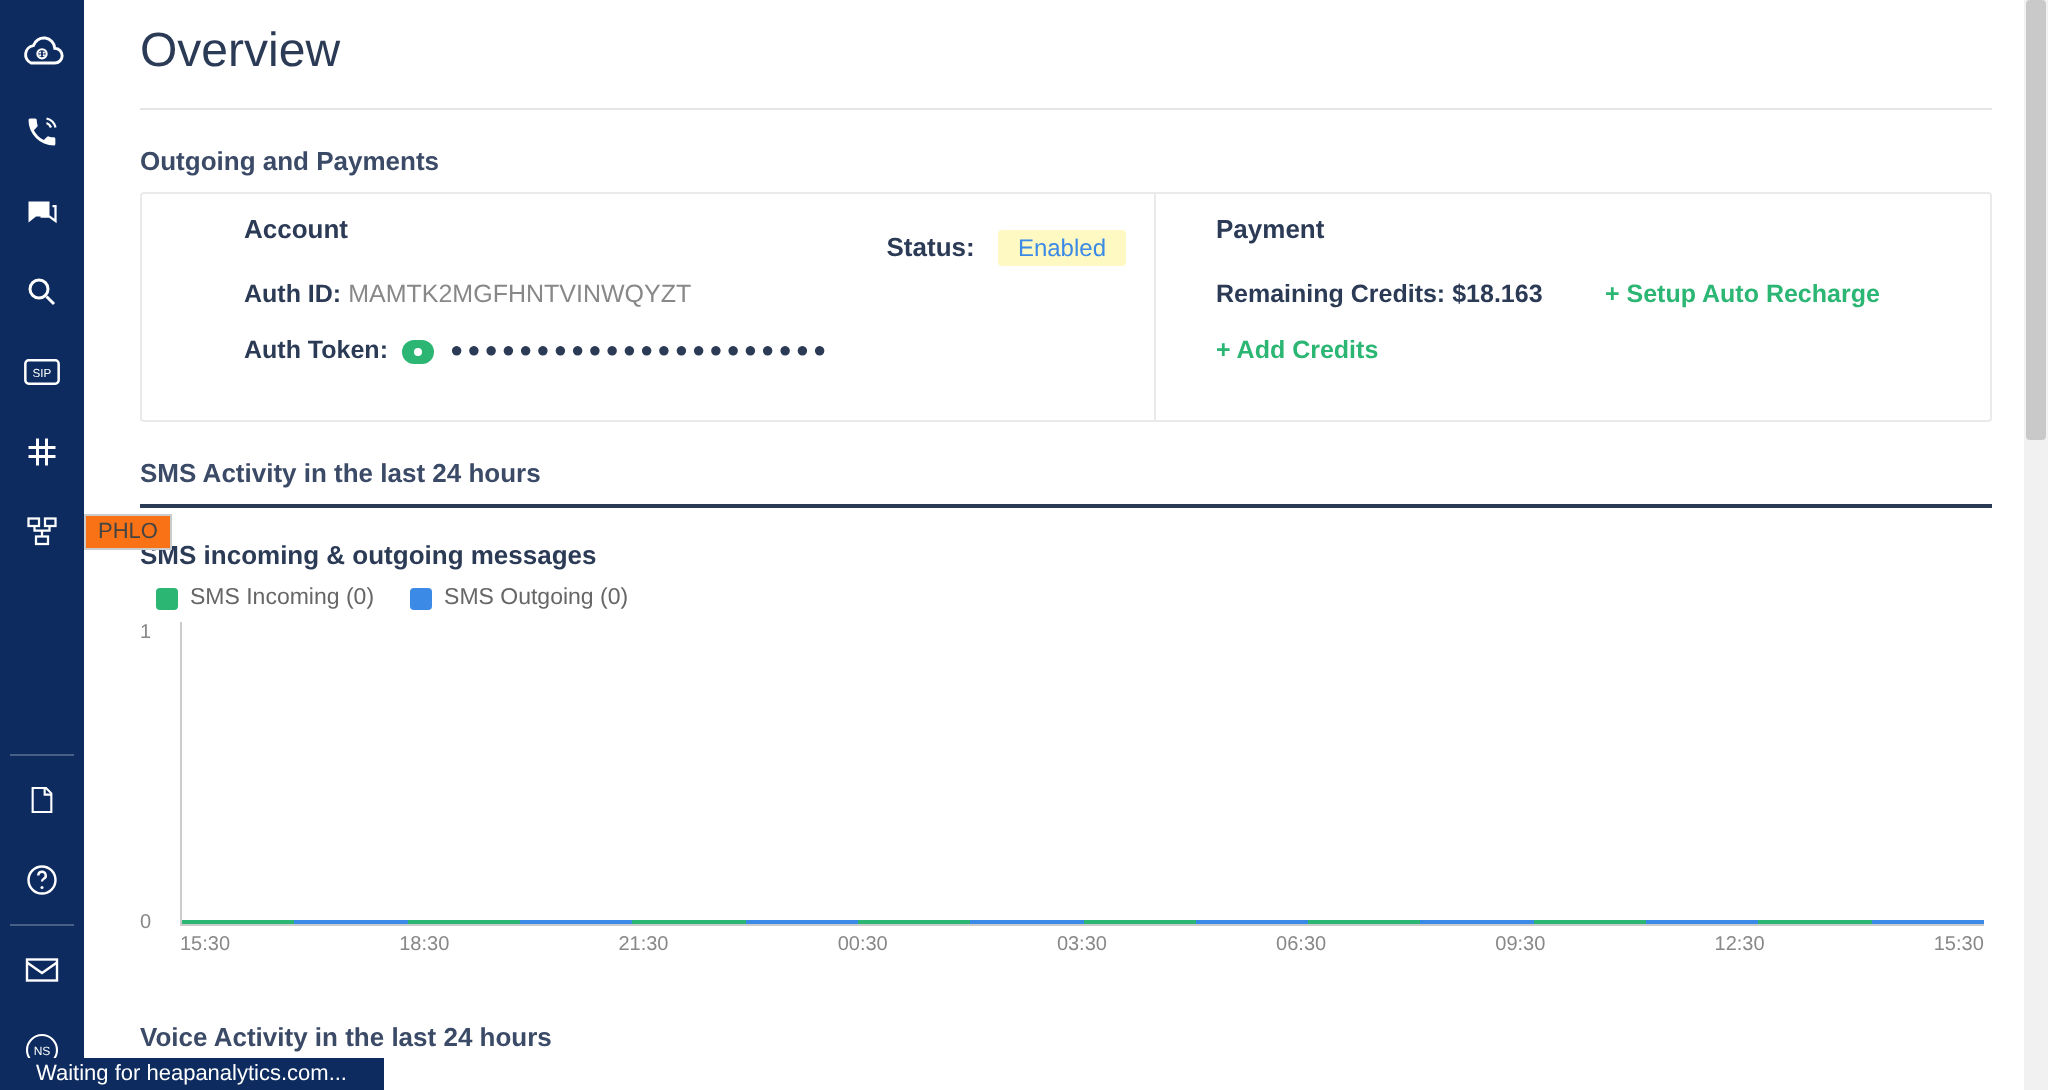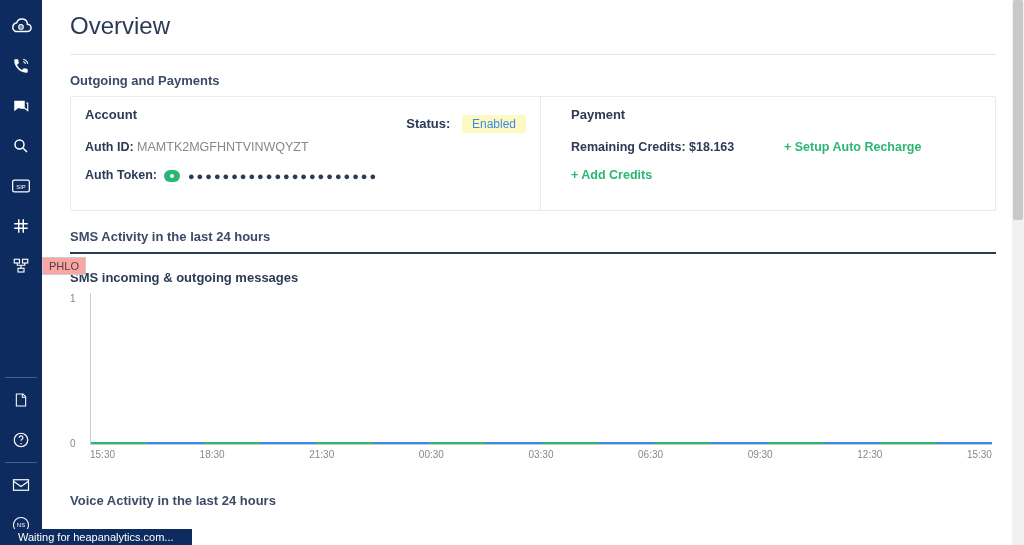--- a/index.html
+++ b/index.html
@@ -39,21 +39,21 @@
   width: 32px;
   height: 1px;
   background: rgba(255,255,255,0.25);
   margin: 2px 0;
 }
 .tooltip {
   position: absolute;
   left: 42px;
   top: 50%;
   transform: translateY(-50%);
-  background: #fca5a5;
+  background: #f97316;
   border: 1px solid #ccc;
   font-size: 11px;
   color: #444;
   padding: 2px 6px;
   white-space: nowrap;
   z-index: 200;
 }
 .main {
   position: absolute;
   left: 42px; top: 0; right: 0; bottom: 0;
@@ -71,20 +71,21 @@
   font-size: 13px;
   color: #3b4a66;
   font-weight: 600;
   margin-top: 18px;
   margin-bottom: 8px;
 }
 .account-row {
   display: flex;
   border: 1px solid #eaeaea;
   border-radius: 2px;
+  padding-left: 37px;
 }
 .account-col {
   padding: 10px 14px 14px 14px;
 }
 .account-col.left {
   width: 470px;
   border-right: 1px solid #eaeaea;
 }
 .account-col.right {
   flex: 1;
@@ -336,20 +337,30 @@
         <div class="col-header" style="visibility:hidden">.</div>
         <div class="action-link">+ Setup Auto Recharge</div>
       </div>
     </div>
   </div>
 
   <div class="section-title">SMS Activity in the last 24 hours</div>
   <div class="activity-hr"></div>
 
   <div class="chart-title">SMS incoming &amp; outgoing messages</div>
+  <div class="legend">
+    <div class="legend-item">
+        <span class="swatch sw-green"></span>
+        <span>SMS Incoming (0)</span>
+      </div>
+    <div class="legend-item">
+        <span class="swatch sw-blue"></span>
+        <span>SMS Outgoing (0)</span>
+      </div>
+  </div>
 
   <div class="chart">
     <div class="ytick" style="top:0">1</div>
     <div class="ytick" style="bottom:14px">0</div>
     <div class="plot">
       <div class="baseline">
         <div></div>
           <div></div>
           <div></div>
           <div></div>

